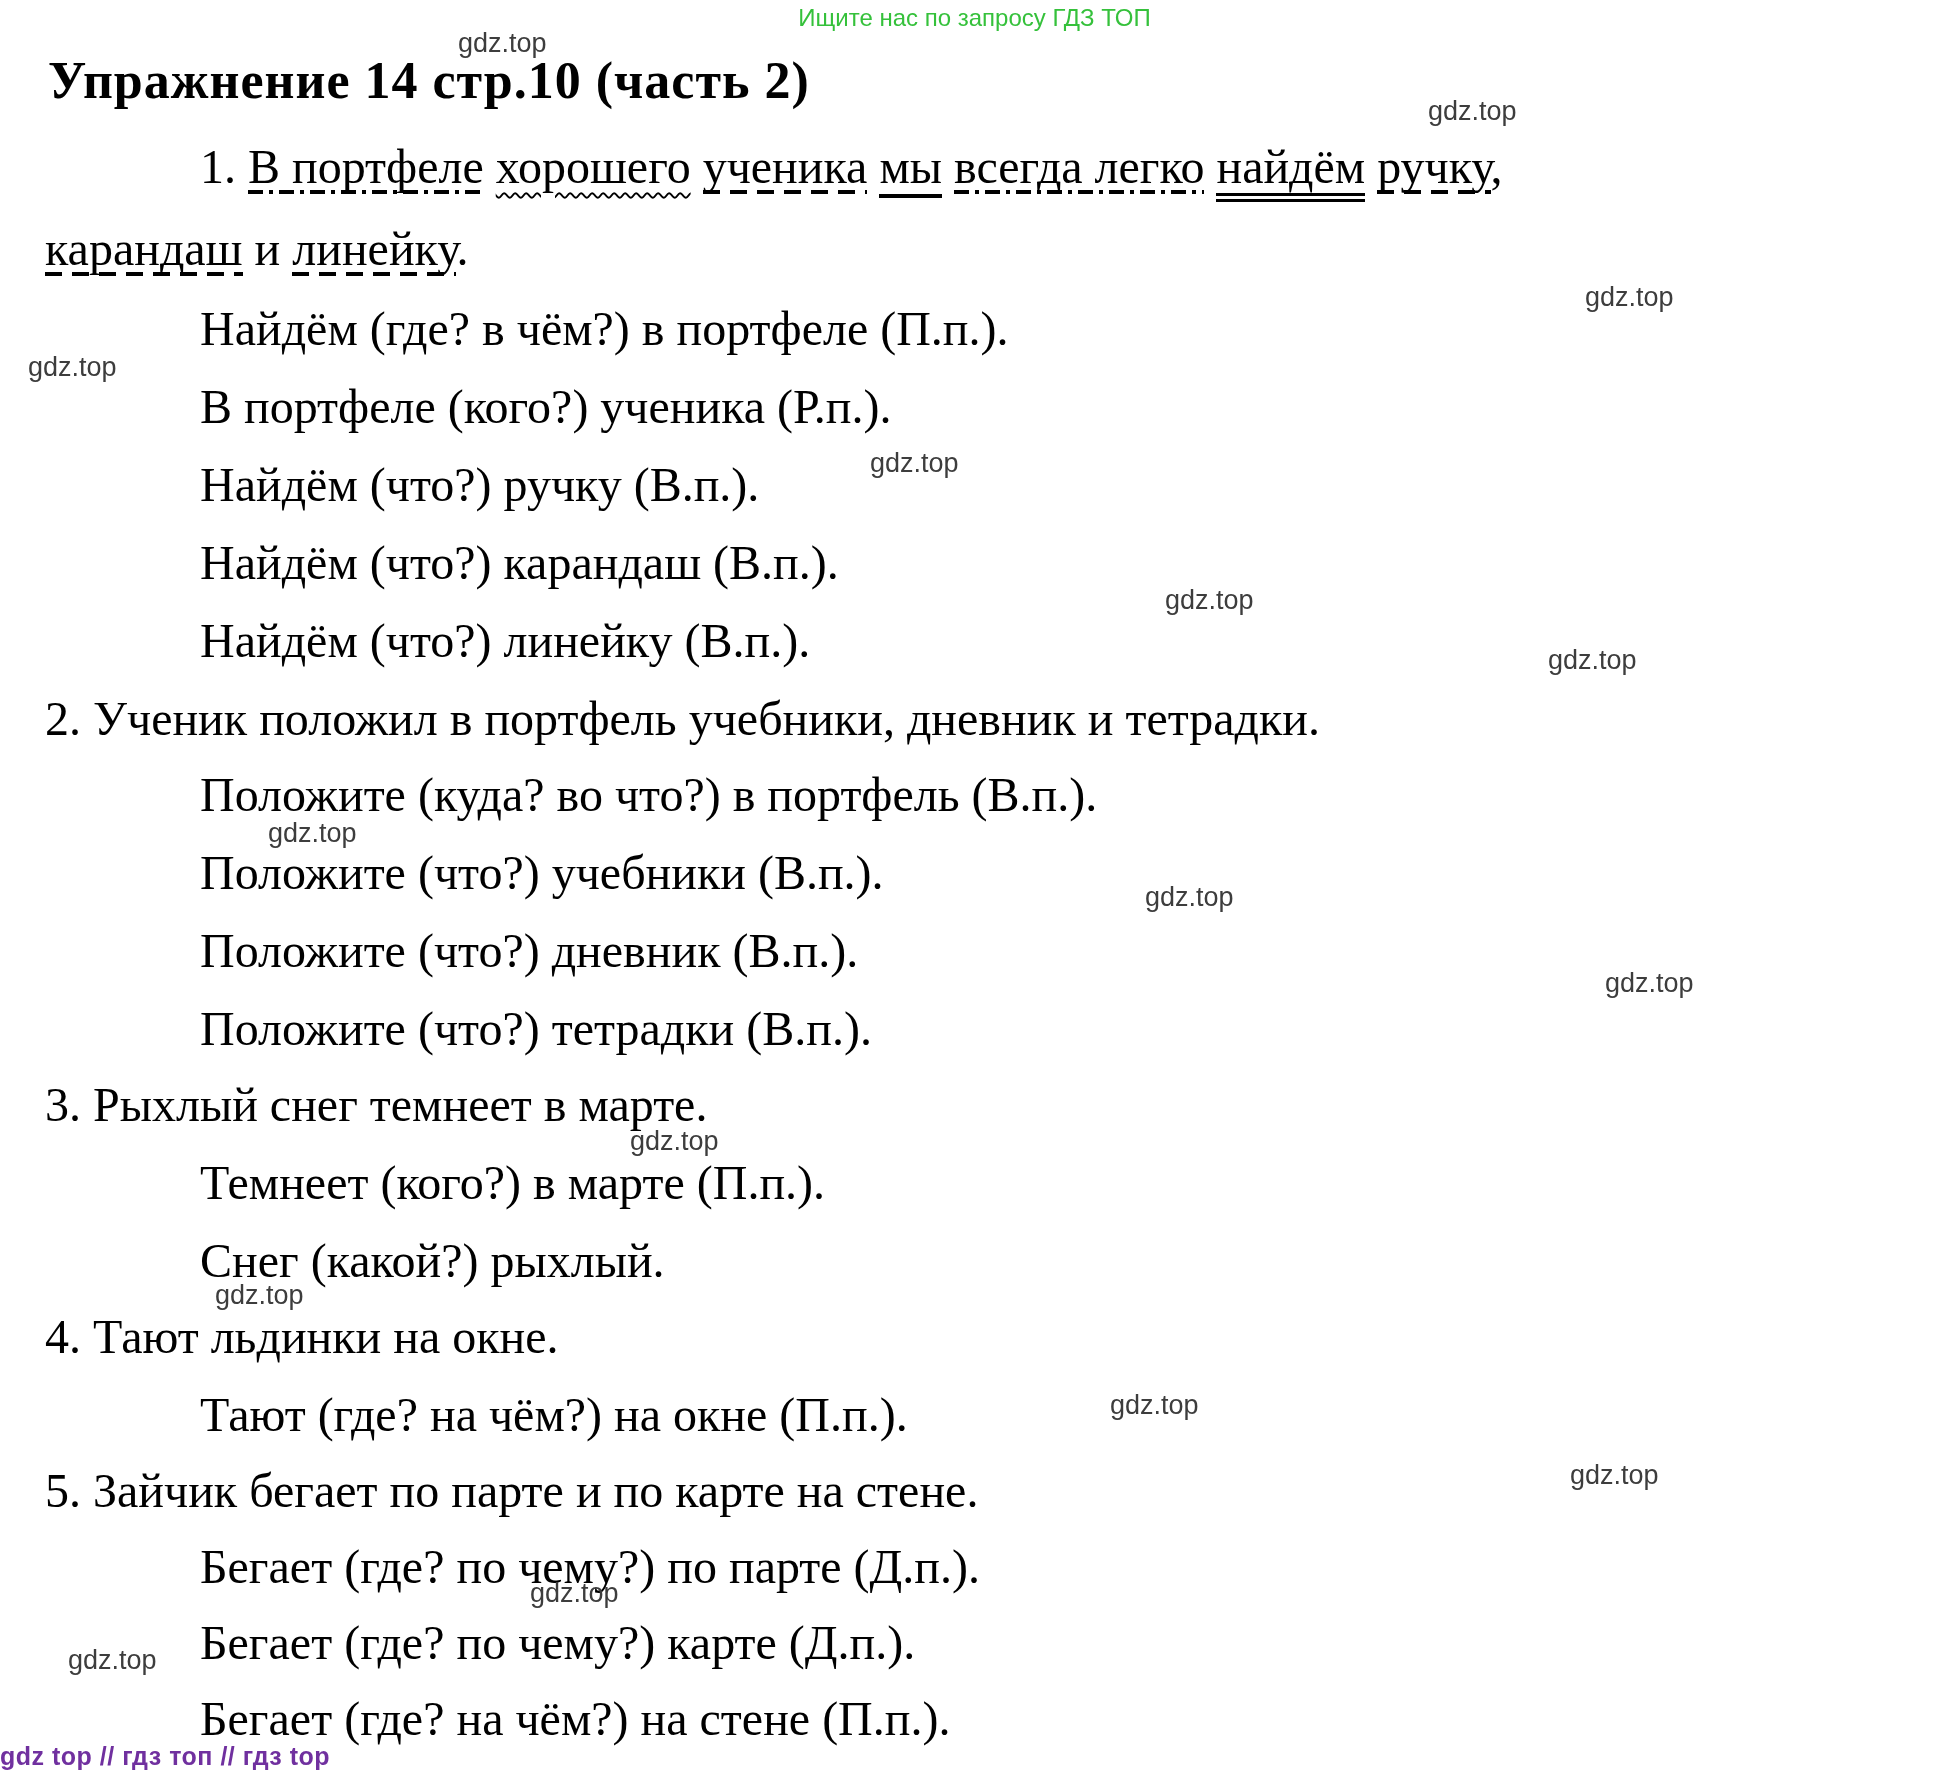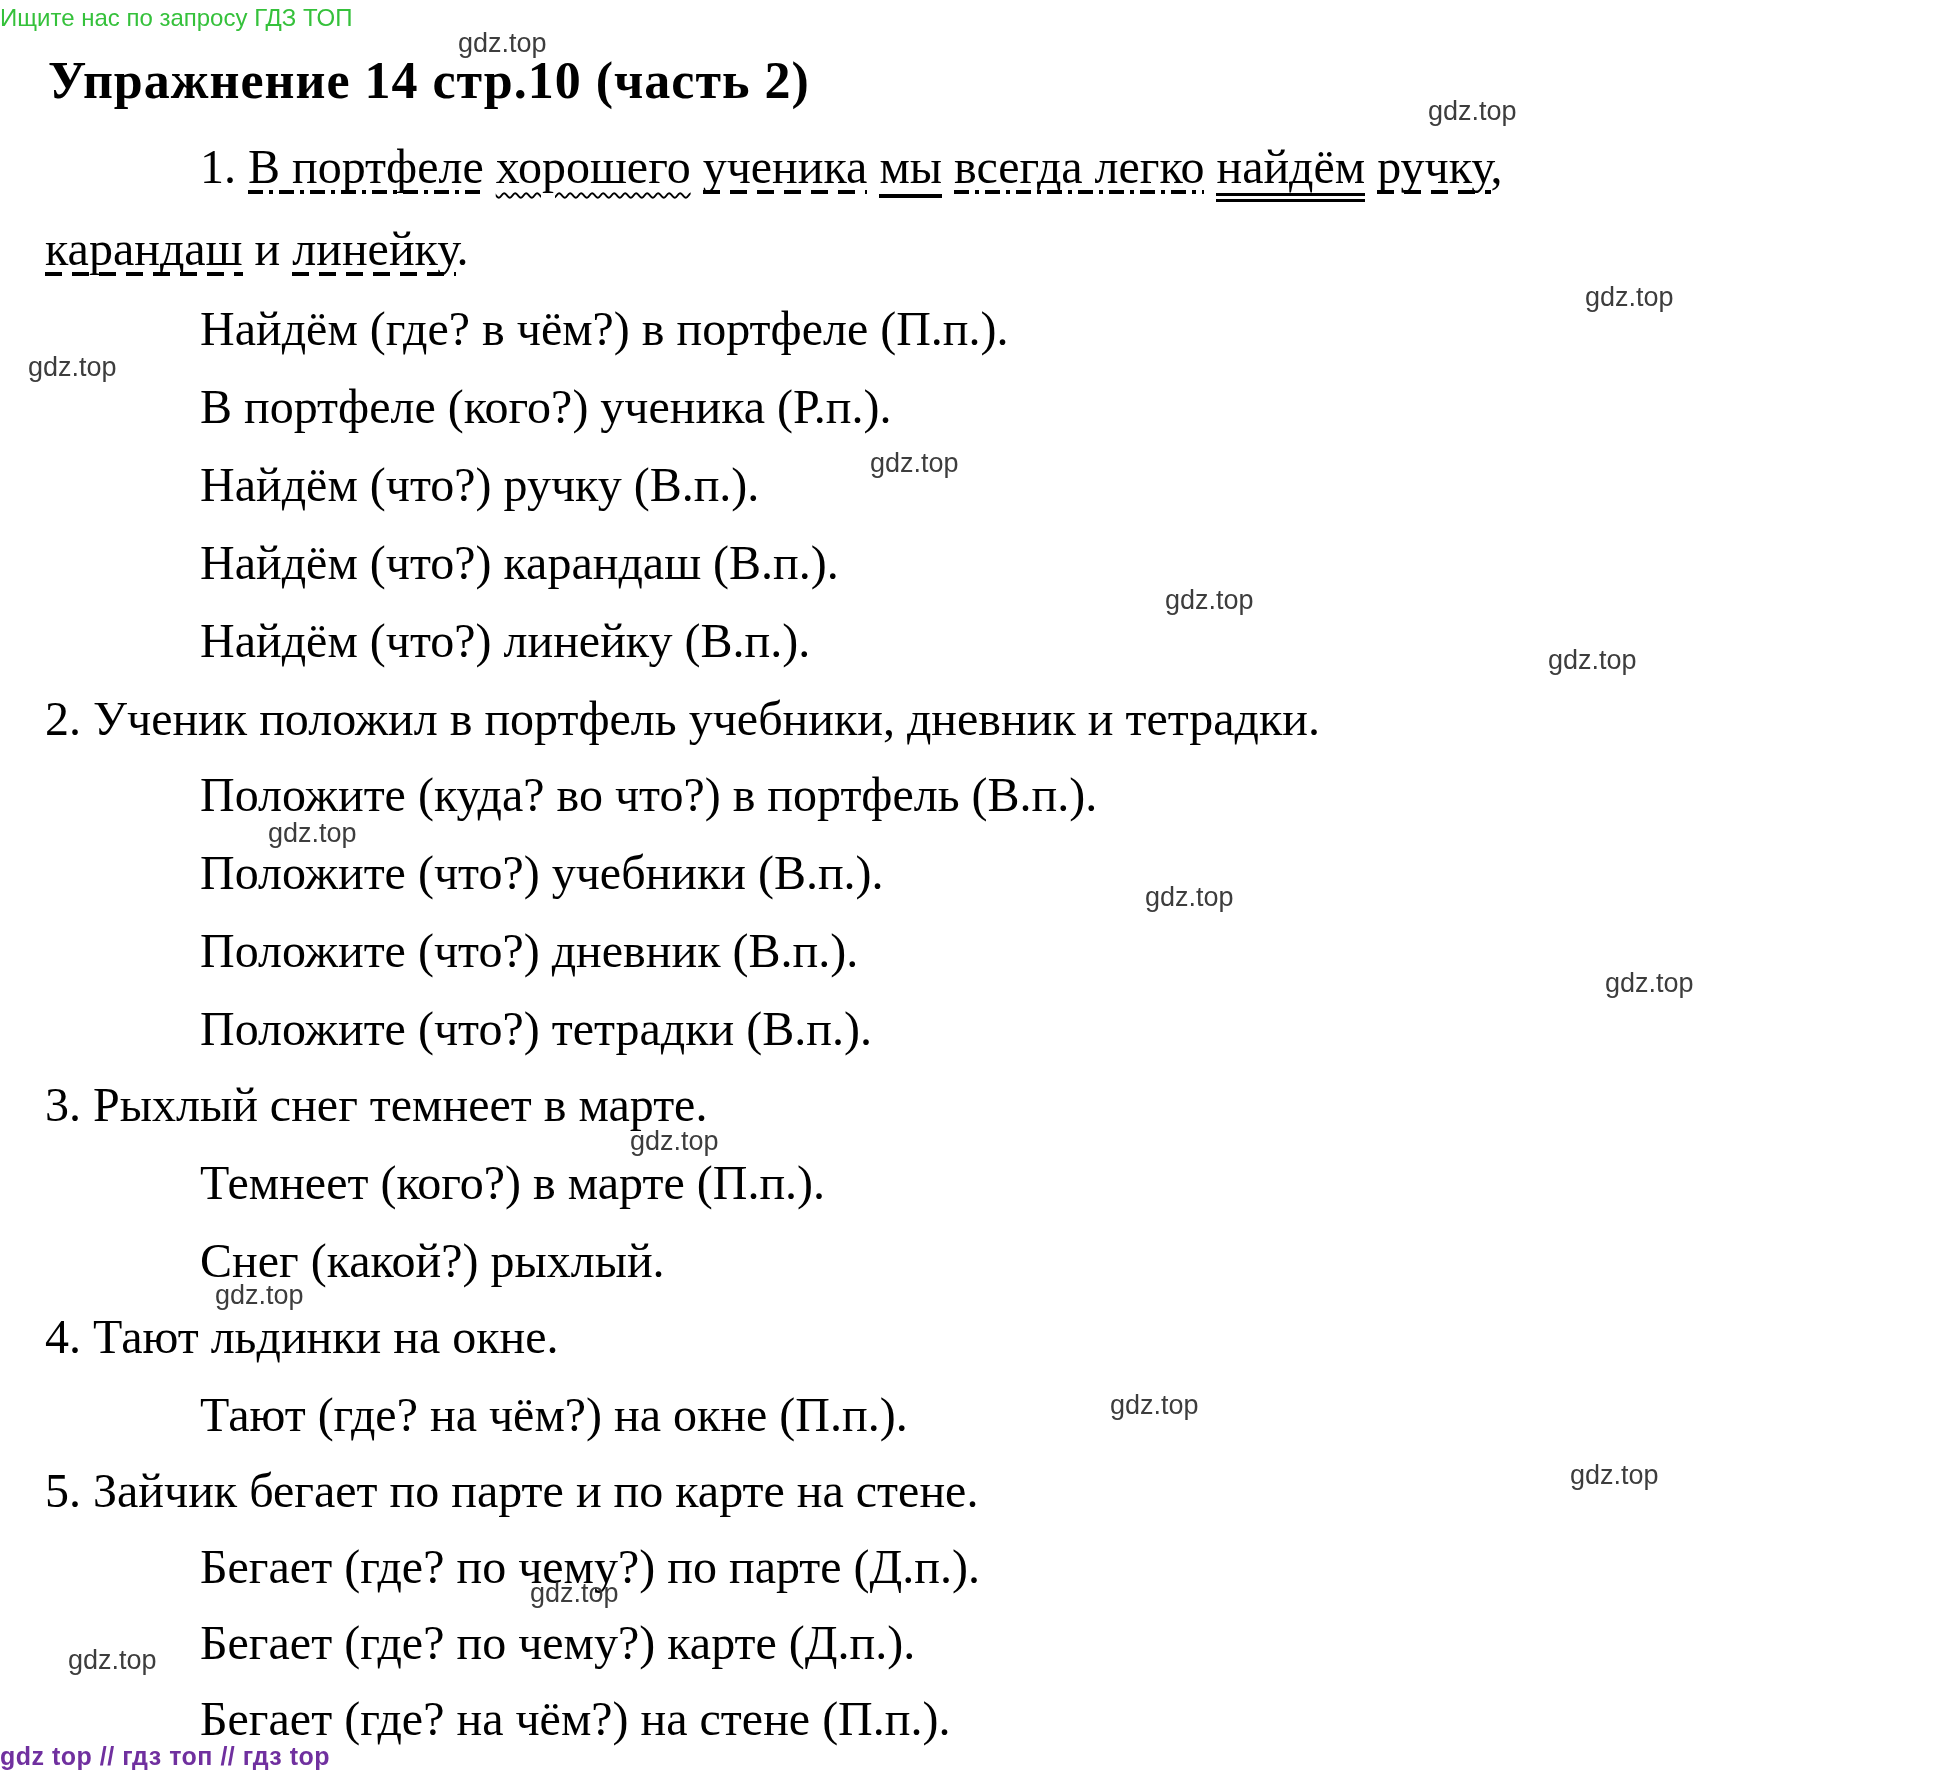--- a/index.html
+++ b/index.html
@@ -1,21 +1,21 @@
 <!DOCTYPE html>
 <html><head>
 <meta charset="utf-8">
 <style>
   html,body{margin:0;padding:0;}
   body{
     width:1949px;height:1775px;position:relative;background:#ffffff;
     font-family:"Liberation Serif", serif;color:#000;overflow:hidden;
   }
   .promo{
-    position:absolute;top:4px;left:0;width:100%;
+    position:absolute;top:4px;left:0;width:100%;text-align:center;
     font-family:"Liberation Sans", sans-serif;font-size:24px;font-weight:400;
   }
   .line{
     position:absolute;white-space:nowrap;font-size:48px;line-height:1.12;color:#000;
   }
   .line.title{font-weight:bold;font-size:52px;letter-spacing:1px;margin-left:8px;}
   .wm{
     position:absolute;font-family:"Liberation Sans", sans-serif;font-size:27px;
     color:#3d3d3d;white-space:nowrap;
   }

